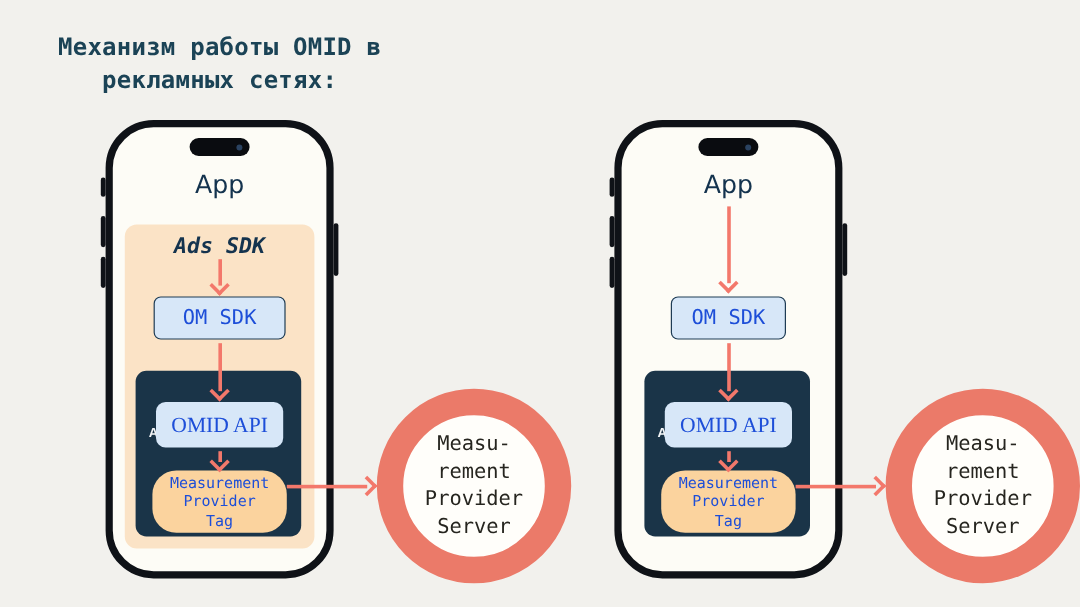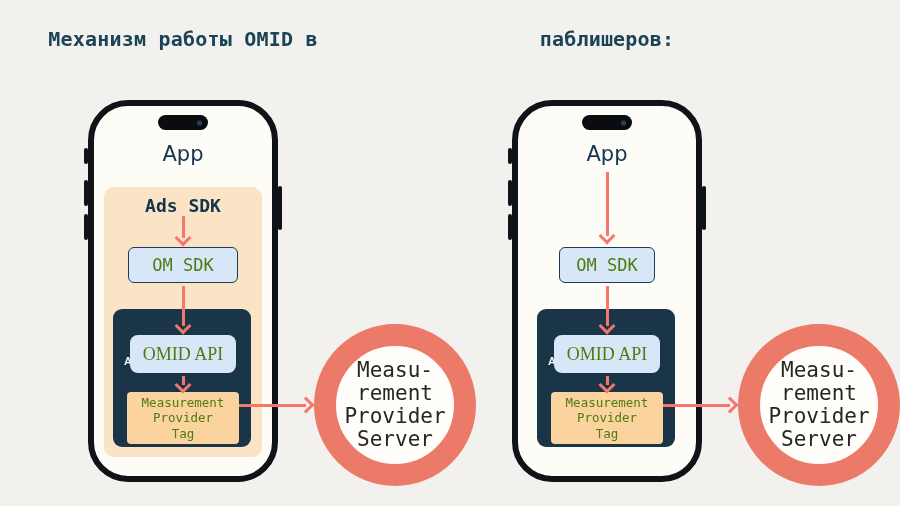--- a/index.html
+++ b/index.html
@@ -46,28 +46,28 @@
     color:#14334e;z-index:4;
   }
 
   
   .ads-panel{
     position:absolute;left:104px;top:187px;width:158px;height:270px;
     background:#fbe3c6;border-radius:10px;z-index:2;
   }
   .ads-sdk-label{
     position:absolute;left:104px;top:195px;width:158px;text-align:center;
-    font-weight:bold;font-size:18px;color:#14334e;z-index:3;
+    font-weight:bold;font-size:18px;color:#14334e;z-index:3;font-style:italic;
   }
 
   
   .box{
     position:absolute;box-sizing:border-box;z-index:3;
     display:flex;align-items:center;justify-content:center;
-    color:#4d7c0f;
+    color:#1d4ed8;
   }
   .om-sdk{
     left:128px;top:247px;width:110px;height:36px;
     background:#d7e7f8;border:1.5px solid #1e3c55;border-radius:6px;
     font-size:17px;
   }
   .om-sdk.narrow{left:135px;width:96px;}
   .ad-box{
     position:absolute;left:113px;top:309px;width:138px;height:138px;
     background:#1a3448;border-radius:9px;z-index:2;
@@ -77,21 +77,21 @@
     font-family:Liberation Sans, sans-serif;font-weight:bold;font-size:11px;
     color:#f3f5f7;
     margin-top:40px;
   }
   .omid-api{
     left:130px;top:335px;width:106px;height:38px;
     background:#d7e7f8;border-radius:8px;font-size:18px;font-family:Liberation Serif, serif;
   }
   .tag-box{
     left:127px;top:392px;width:112px;height:52px;
-    background:#fbd39e;border-radius:4px;
+    background:#fbd39e;border-radius:20px;
     flex-direction:column;font-size:12.5px;line-height:15.5px;text-align:left;
   }
 
   
   .varrow{position:absolute;width:16px;z-index:5;}
   .varrow .shaft{position:absolute;left:6.5px;top:0;bottom:7px;width:3px;background:#f3786b;}
   .varrow .head{
     position:absolute;bottom:1px;left:2px;width:9px;height:9px;
     border-left:3px solid #f3786b;border-bottom:3px solid #f3786b;
     transform:rotate(-45deg);
@@ -114,30 +114,31 @@
   .connector{left:239px;top:397px;width:74px;}
 
   
   .server-circle{
     position:absolute;left:314px;top:324px;width:162px;height:162px;
     box-sizing:border-box;border:22px solid #eb7a69;border-radius:50%;
     background:#fffefa;display:flex;align-items:center;justify-content:center;
     z-index:1;
   }
   .server-text{
-    text-align:center;font-size:21px;line-height:23px;color:#26251f;
+    text-align:center;font-size:17px;line-height:23px;color:#26251f;
   }
   .server-text span{display:block;}
 </style>
 </head>
 <body>
 
 <section class="diagram" id="d-left">
   <h2 class="title">
     <span class="tline">Механизм работы OMID в</span>
+    <span class="tline">рекламных сетях:</span>
   </h2>
 
   <span class="side-btn btn-mute"></span>
   <span class="side-btn btn-vol1"></span>
   <span class="side-btn btn-vol2"></span>
   <span class="side-btn btn-power"></span>
 
   <div class="phone">
     <span class="island">
       <i class="camera"></i>
@@ -187,21 +188,20 @@
       <span>Measu-</span>
       <span>rement</span>
       <span>Provider</span>
       <span>Server</span>
     </div>
   </div>
 </section>
 
 <section class="diagram" id="d-right">
   <h2 class="title">
-    <span class="tline">паблишеров:</span>
   </h2>
 
   <span class="side-btn btn-mute"></span>
   <span class="side-btn btn-vol1"></span>
   <span class="side-btn btn-vol2"></span>
   <span class="side-btn btn-power"></span>
 
   <div class="phone">
     <span class="island">
       <i class="camera"></i>

